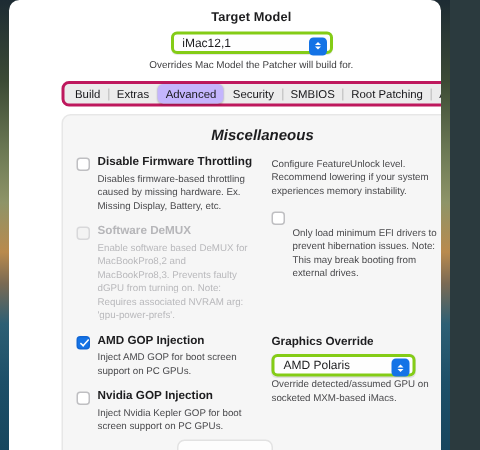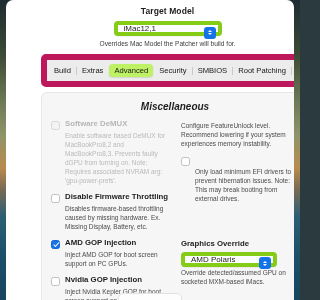--- a/index.html
+++ b/index.html
@@ -48,21 +48,21 @@
     font-size: 8.5px;
     font-weight: bold;
     color: #1d1d1f;
     letter-spacing: .1px;
   }
   .popup-wrap { margin-top: 5px; display: flex; justify-content: center; }
   .popup {
     position: relative;
     width: 108px; height: 15px;
     background: #fefefe;
-    border: 4px solid #84cc16;
+    border: 2px solid #84cc16;
     border-radius: 4px;
     box-shadow: 0 0.5px 0.5px rgba(0,0,0,.10);
     display: flex; align-items: center;
   }
   .popup .val {
     font-size: 8px; color: #1d1d1f;
     padding-left: 6px;
     white-space: nowrap; overflow: hidden;
   }
   .stepper {
@@ -85,40 +85,40 @@
 
   .target-note {
     margin-top: 4px;
     font-size: 6.6px;
     color: #3c3c3e;
   }
 
   
   .tabbar {
     margin: 7px auto 0;
-    width: 262px; height: 33px;
+    width: 262px; height: 17px;
     background: #ececec;
-    border: 6px solid #be185d;
+    border: 2px solid #be185d;
     border-radius: 5px;
     display: flex; align-items: center;
     justify-content: space-between;
     padding: 1.5px 2px;
   }
   .tab {
     position: relative;
     flex: 0 0 auto;
     font-size: 7.6px;
     color: #17171a;
     padding: 2px 5px;
     border-radius: 4px;
     white-space: nowrap;
     text-align: center;
   }
   .tab.active {
-    background: #bef264;
+    background: #c4b5fd;
     box-shadow: 0 0.5px 1.2px rgba(0,0,0,.18);
   }
   .tab-sep {
     width: 1px; height: 8px;
     background: #c9c9c9;
     flex: 0 0 auto;
   }
   .tab-sep.hide { visibility: hidden; }
 
   
@@ -247,32 +247,32 @@
   <div class="panel">
 
     <div class="section-title">Miscellaneous</div>
 
     <div class="cols">
 
       <div class="col">
 
         <div class="block">
           <div class="cbrow">
+            <span class="checkbox"></span>
+            <span class="cblabel">Disable Firmware Throttling</span>
+          </div>
+          <div class="desc">Disables firmware-based throttling caused by missing hardware. Ex. Missing Display, Battery, etc.</div>
+        </div>
+
+        <div class="block">
+          <div class="cbrow">
             <span class="checkbox disabled"></span>
             <span class="cblabel disabled">Software DeMUX</span>
           </div>
           <div class="desc disabled">Enable software based DeMUX for MacBookPro8,2 and MacBookPro8,3. Prevents faulty dGPU from turning on. Note: Requires associated NVRAM arg: 'gpu-power-prefs'.</div>
-        </div>
-
-        <div class="block">
-          <div class="cbrow">
-            <span class="checkbox"></span>
-            <span class="cblabel">Disable Firmware Throttling</span>
-          </div>
-          <div class="desc">Disables firmware-based throttling caused by missing hardware. Ex. Missing Display, Battery, etc.</div>
         </div>
 
       </div>
 
       <div class="col right">
 
         <div class="block">
           <div class="desc nopad">Configure FeatureUnlock level. Recommend lowering if your system experiences memory instability.</div>
         </div>
 

